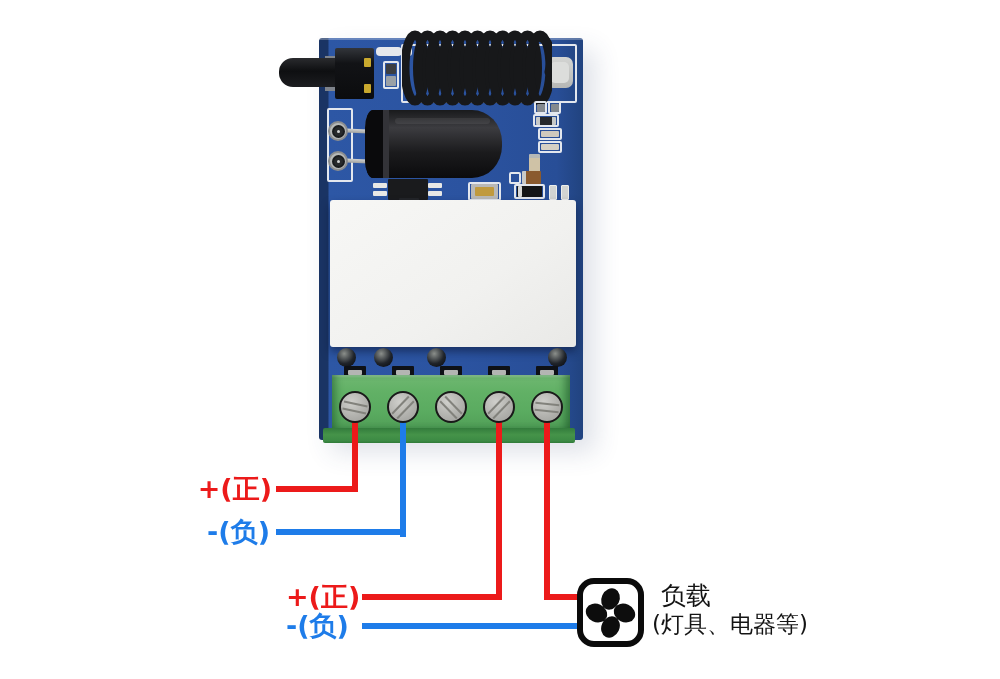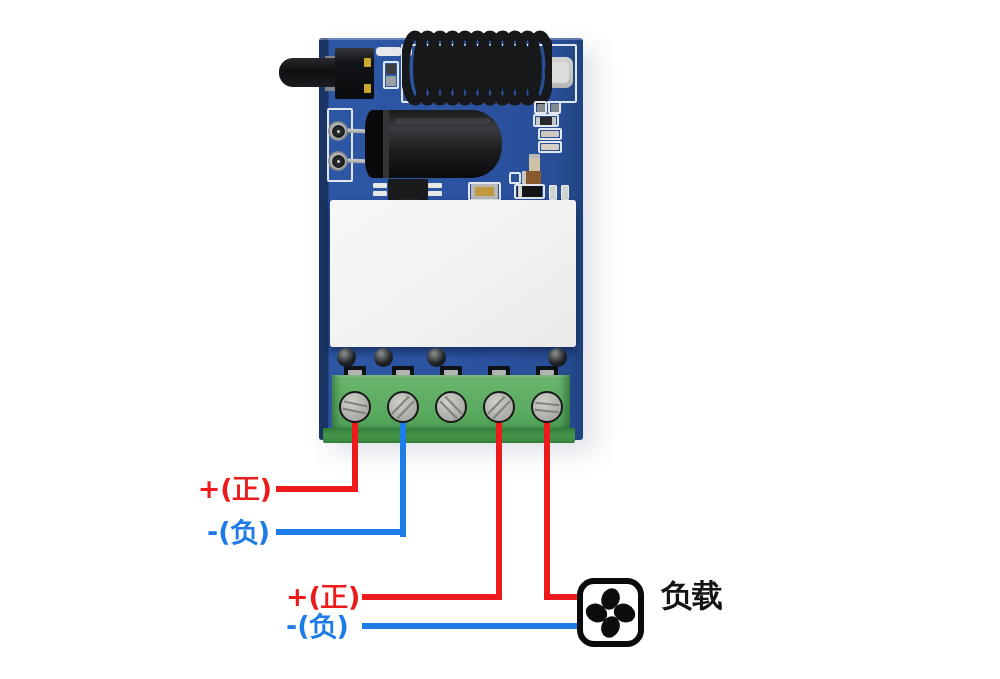--- a/index.html
+++ b/index.html
@@ -70,21 +70,21 @@
   
   .wire-pos{background:var(--wire-positive,#ec1a1a);}
   .wire-neg{background:var(--wire-negative,#1e7ce9);}
 
   
   .lbl{font-size:27px;line-height:28px;font-weight:700;white-space:nowrap;}
   .lbl-pos{color:var(--wire-positive,#ec1a1a);}
   .lbl-neg{color:var(--wire-negative,#1e7ce9);}
   .load-box{left:577px;top:578px;width:67px;height:69px;background:#fff;border:6px solid #0b0b0b;
             border-radius:17px;display:flex;align-items:center;justify-content:center;}
-  .load-title{font-size:31px;line-height:27px;font-weight:700;color:var(--annotation-text,#141414);white-space:nowrap;}
+  .load-title{font-size:25px;line-height:27px;font-weight:400;color:var(--annotation-text,#141414);white-space:nowrap;}
   .load-sub{font-size:23px;line-height:27px;font-weight:500;color:var(--annotation-text,#141414);white-space:nowrap;}
 </style>
 </head>
 <body>
 
 <div class="stage">
 
   <div class="abs board"></div>
   <div class="abs board-bevel"></div>
 
@@ -238,14 +238,15 @@
           </g>
         <g transform="rotate(270 26.5 28)">
             <ellipse cx="26.5" cy="14" rx="9" ry="11" transform="rotate(25 26.5 14)"></ellipse>
           </g>
       </g>
       <circle cx="26.5" cy="28" r="3.2" fill="#ffffff"></circle>
     </svg>
   </div>
 
   <div class="abs load-title" style="left:661px;top:582px">负载</div>
+  <div class="abs load-sub" style="left:652px;top:611px">(灯具、电器等)</div>
 
 </div>
 
 </body></html>

